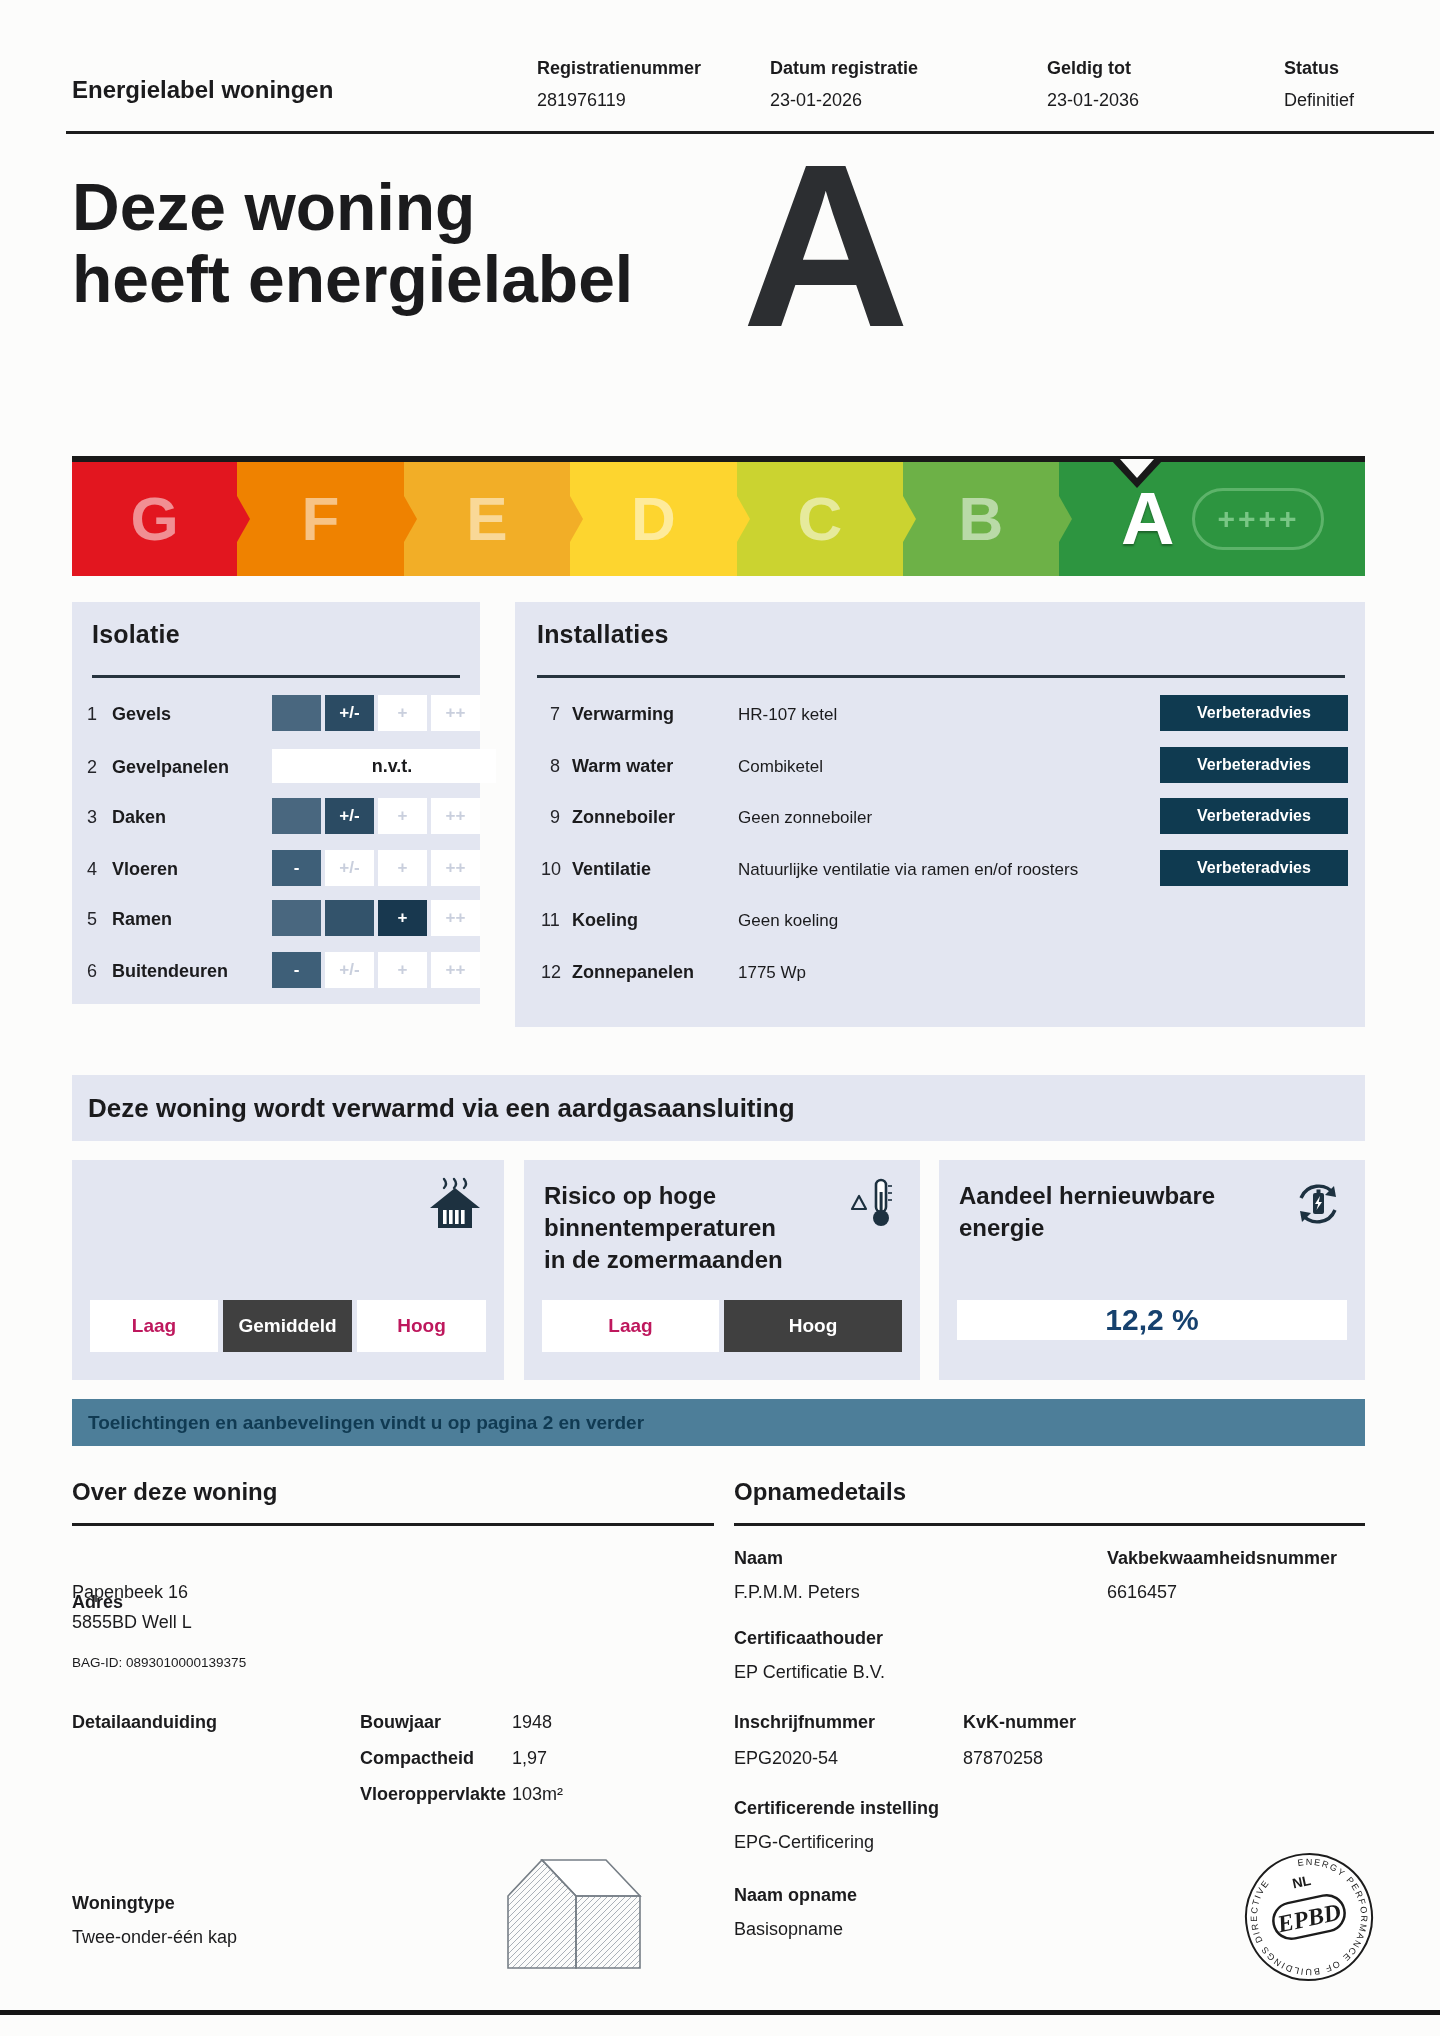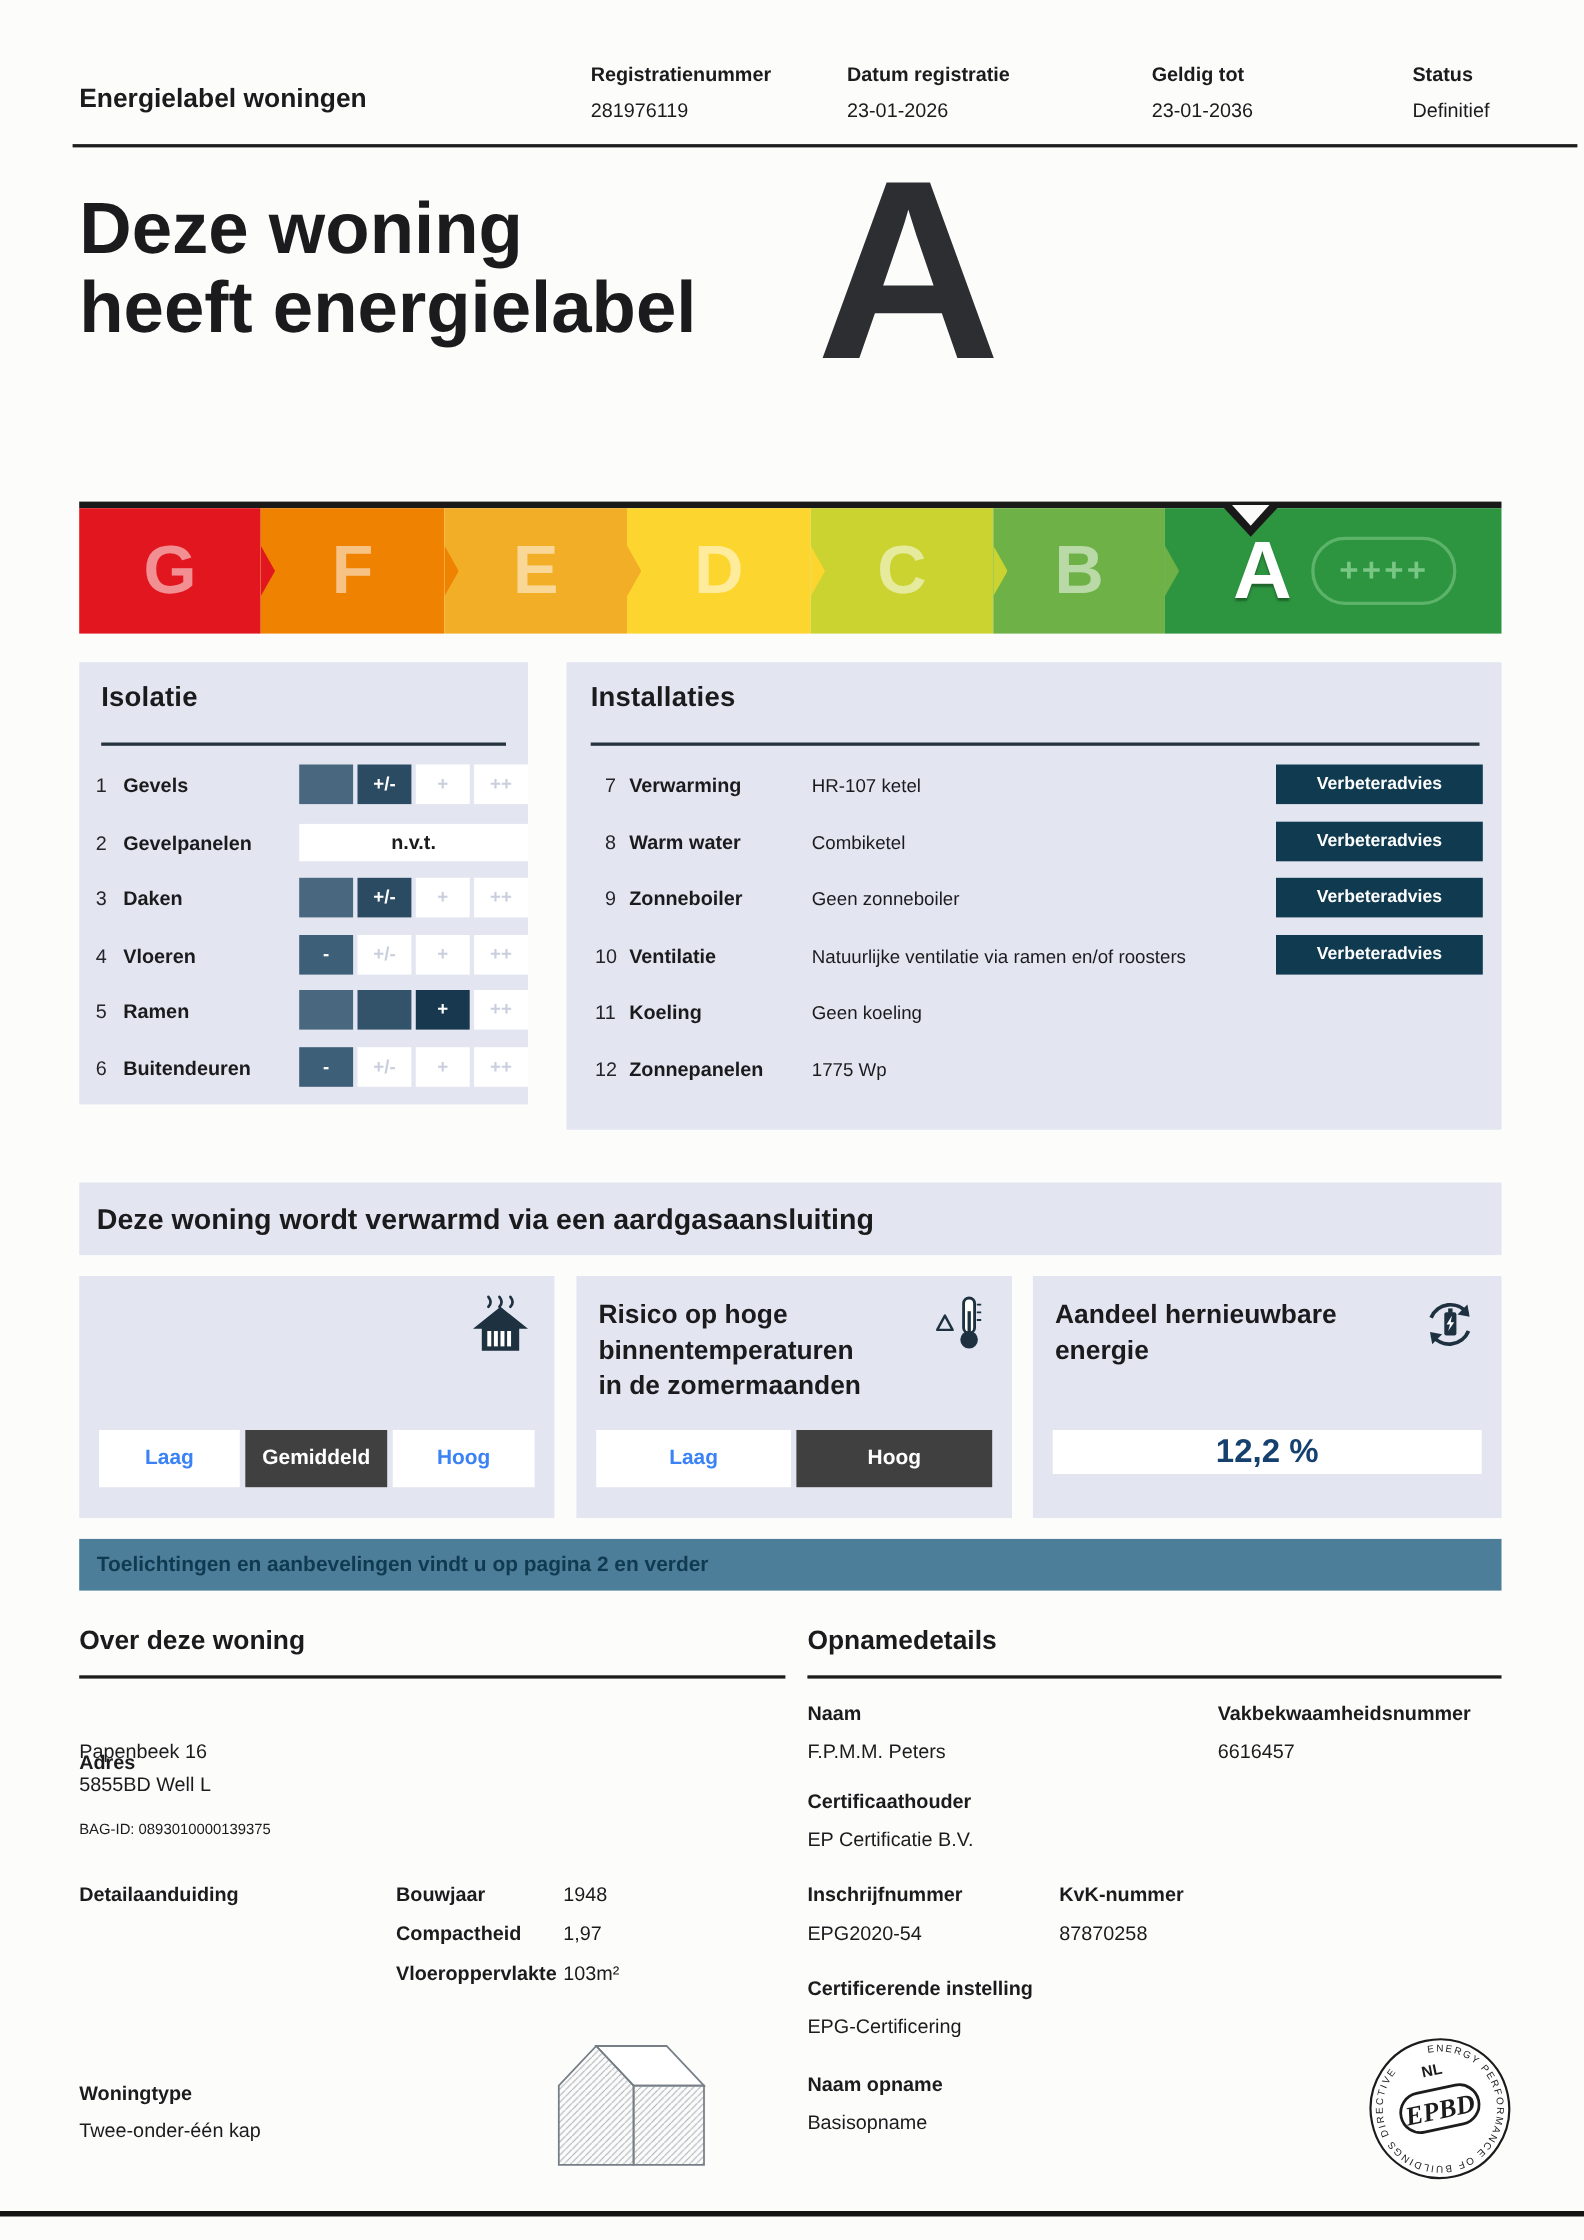--- a/index.html
+++ b/index.html
@@ -44,21 +44,21 @@
               display:flex;align-items:center;justify-content:center;
               color:rgba(140,210,150,.8);font-size:30px;font-weight:bold;letter-spacing:3px;}
   .marker{position:absolute;top:-2px;left:1039px;width:0;height:0;z-index:3;
           border-left:26px solid transparent;border-right:26px solid transparent;border-top:28px solid #191919;}
   .marker::after{content:'';position:absolute;left:-17px;top:-29px;
           border-left:17px solid transparent;border-right:17px solid transparent;border-top:19px solid #fbfbfa;}
   
   .ptitle{font-size:24px;font-weight:bold;line-height:32px;}
   .opt{height:52px;display:flex;align-items:center;justify-content:center;
        font-size:19px;font-weight:bold;}
-  .opt-off{background:#ffffff;color:#3b82f6;}
+  .opt-off{background:#ffffff;color:#be185d;}
   .opt-on{background:#404040;color:#ffffff;}
   .value-box{background:#ffffff;color:#16416e;font-size:30px;font-weight:bold;
              display:flex;align-items:center;justify-content:center;height:40px;}
   .notice-bar{background:#4d7e99;color:#103a52;font-size:19px;font-weight:bold;
               display:flex;align-items:center;}
   .h2{font-size:24px;font-weight:bold;}
   .lbl{font-size:18px;font-weight:bold;}
   .val{font-size:18px;}
   .small{font-size:13.5px;}
   .footer-bar{position:absolute;left:0;top:2010px;width:1440px;height:5px;background:#141414;}
@@ -131,21 +131,21 @@
   <div class="abs row-label" style="left:40px;top:102px;">Gevels</div>
   <div class="abs cells" style="left:200px;top:93px;">
     <span class="cell s-f1"></span>
     <span class="cell s-a2">+/-</span>
     <span class="cell s-off">+</span>
     <span class="cell s-off">++</span>
   </div>
 
   <div class="abs row-num" style="left:15px;top:155px;">2</div>
   <div class="abs row-label" style="left:40px;top:155px;">Gevelpanelen</div>
-  <div class="abs nvt-box" style="left:200px;top:147px;">n.v.t.</div>
+  <div class="abs nvt-box" style="left:200px;top:147px;padding-left:16px;">n.v.t.</div>
 
   <div class="abs row-num" style="left:15px;top:205px;">3</div>
   <div class="abs row-label" style="left:40px;top:205px;">Daken</div>
   <div class="abs cells" style="left:200px;top:196px;">
     <span class="cell s-f1"></span>
     <span class="cell s-a2">+/-</span>
     <span class="cell s-off">+</span>
     <span class="cell s-off">++</span>
   </div>
 

